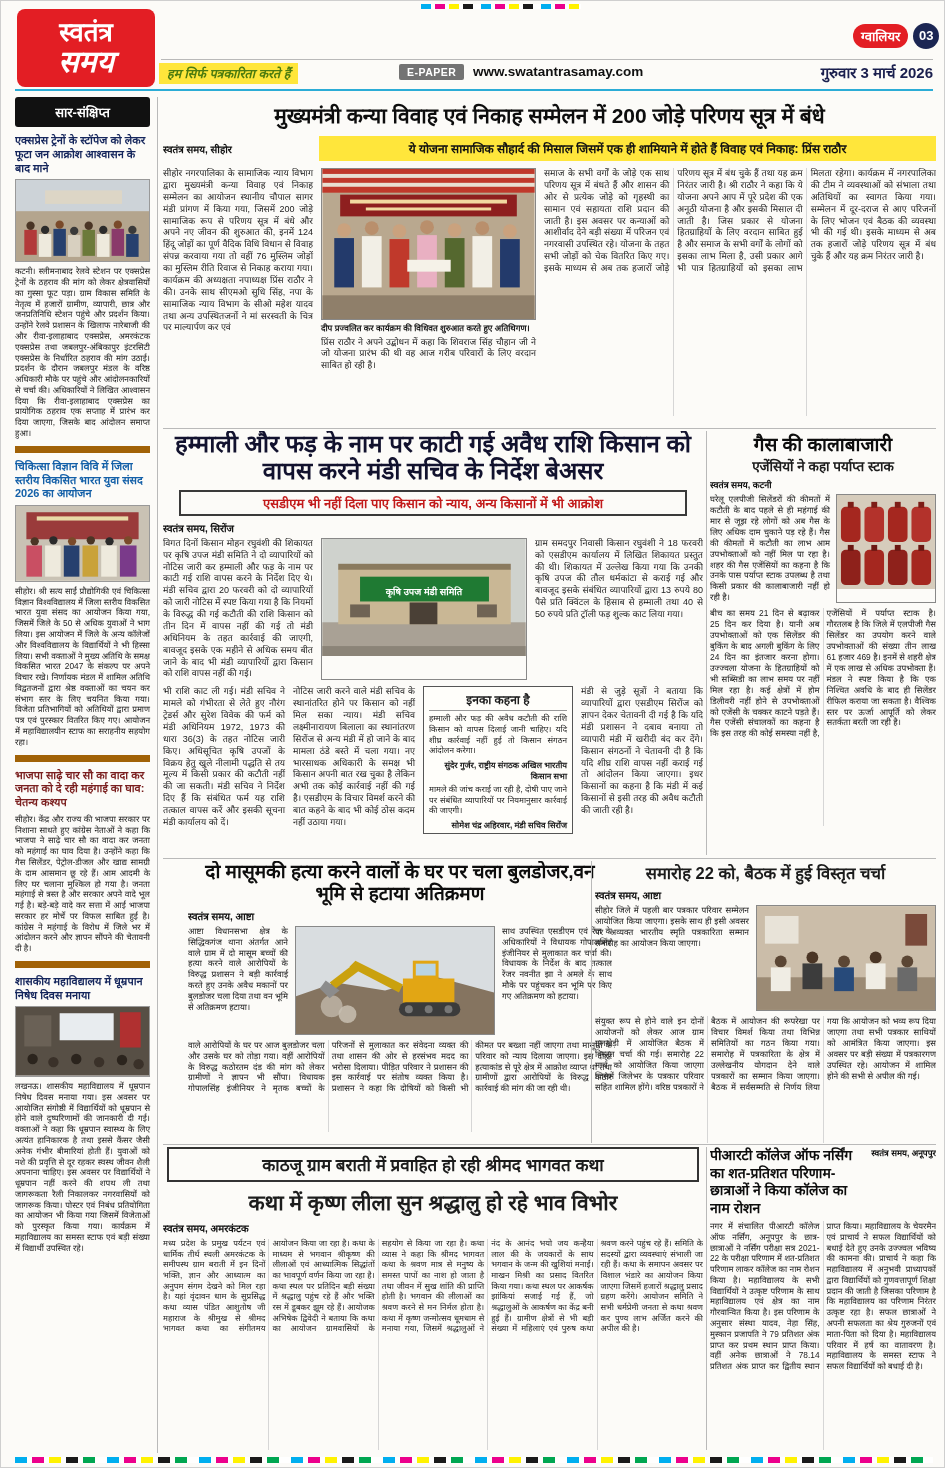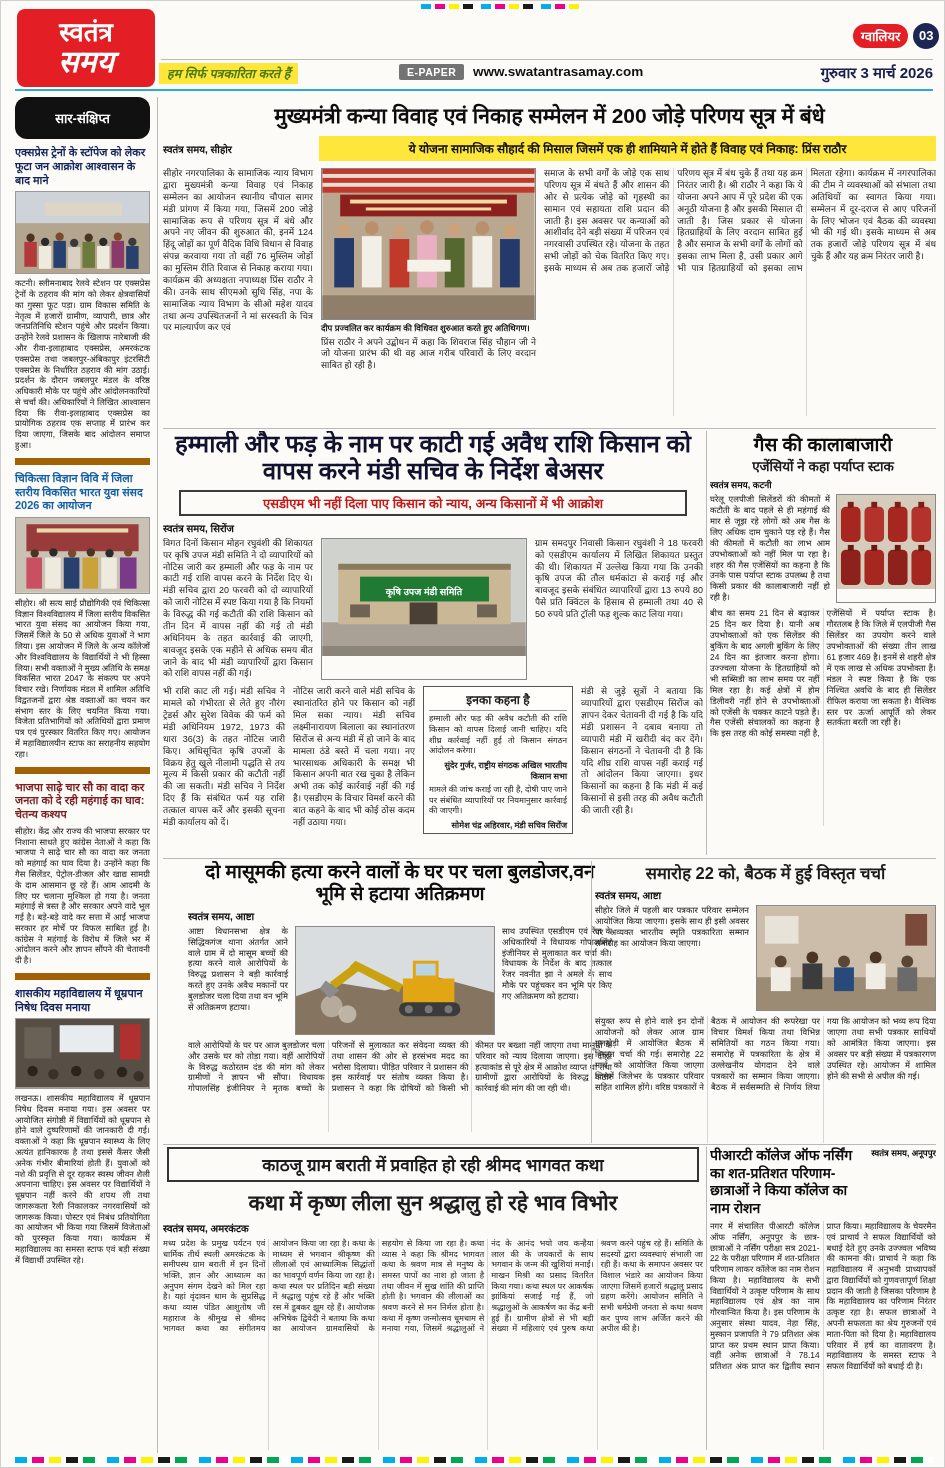--- a/index.html
+++ b/index.html
@@ -39,21 +39,21 @@
     font-size:10.5px; padding:2px 8px; border-radius:2px; letter-spacing:.5px; }
   .website { left:472px; top:63px; font-size:13.5px; font-weight:bold; color:#101010; }
   .issue-date { left:760px; top:61px; width:172px; text-align:right; font-size:15px;
     font-weight:bold; color:#1a1f4e; }
   .mast-rule2 { top:88px; left:14px; width:918px; height:2px; background:#2bacd6; position:absolute; }
 
   
   .sidebar { left:14px; top:96px; width:143px; height:1356px; padding-right:7px;
     border-right:1px solid #b9b9b9; overflow:hidden; }
   .sb-title { background:#111; color:#fff; font-size:13px; font-weight:bold; text-align:center;
-    padding:12px 2px; border-radius:12px; margin-bottom:7px; }
+    padding:6px 2px; border-radius:3px; margin-bottom:7px; }
   .brief { border-bottom:7px solid #a16207; padding-bottom:7px; margin-bottom:7px; }
   .brief:last-child { border-bottom:none; }
   .brief-h { font-size:11px; font-weight:bold; line-height:1.25; margin-bottom:4px; }
   .brief:nth-of-type(2) .brief-h { color:#15265c; }
   .brief:nth-of-type(3) .brief-h { color:#1460a8; }
   .brief:nth-of-type(4) .brief-h { color:#7a1f1f; }
   .brief:nth-of-type(5) .brief-h { color:#15265c; }
   .brief-photo { width:100%; margin-bottom:4px; border:1px solid #999; line-height:0; }
   .brief-photo svg { width:100%; height:auto; display:block; }
   .brief-body { font-size:8.3px; line-height:1.3; text-align:justify; color:#222; }

